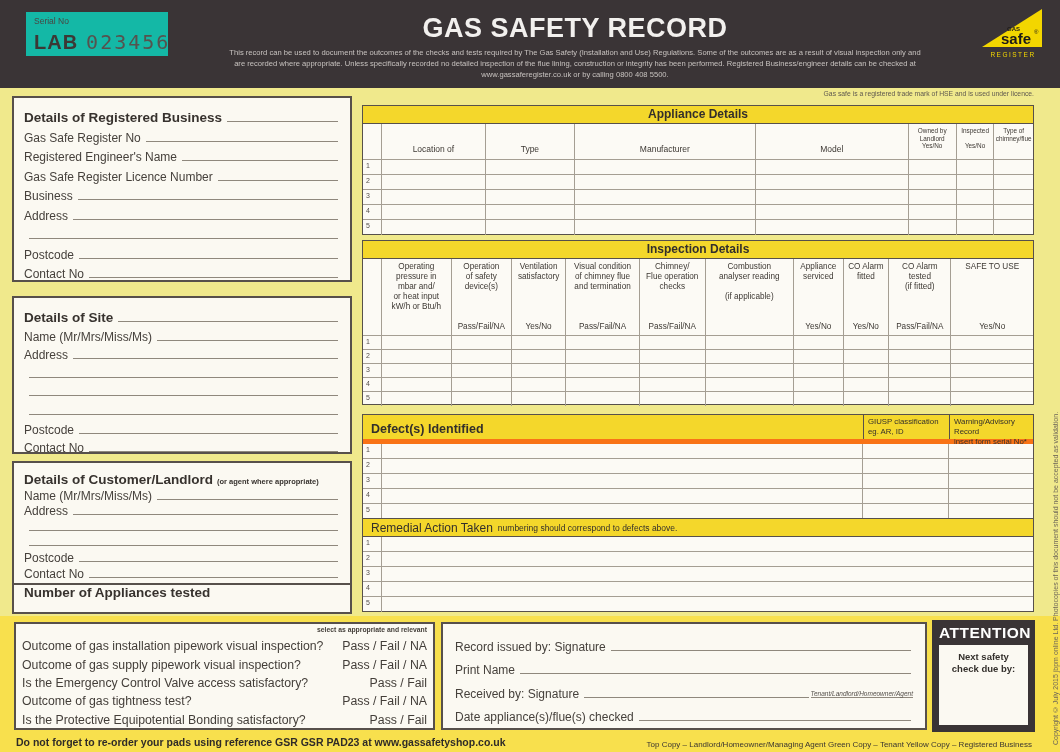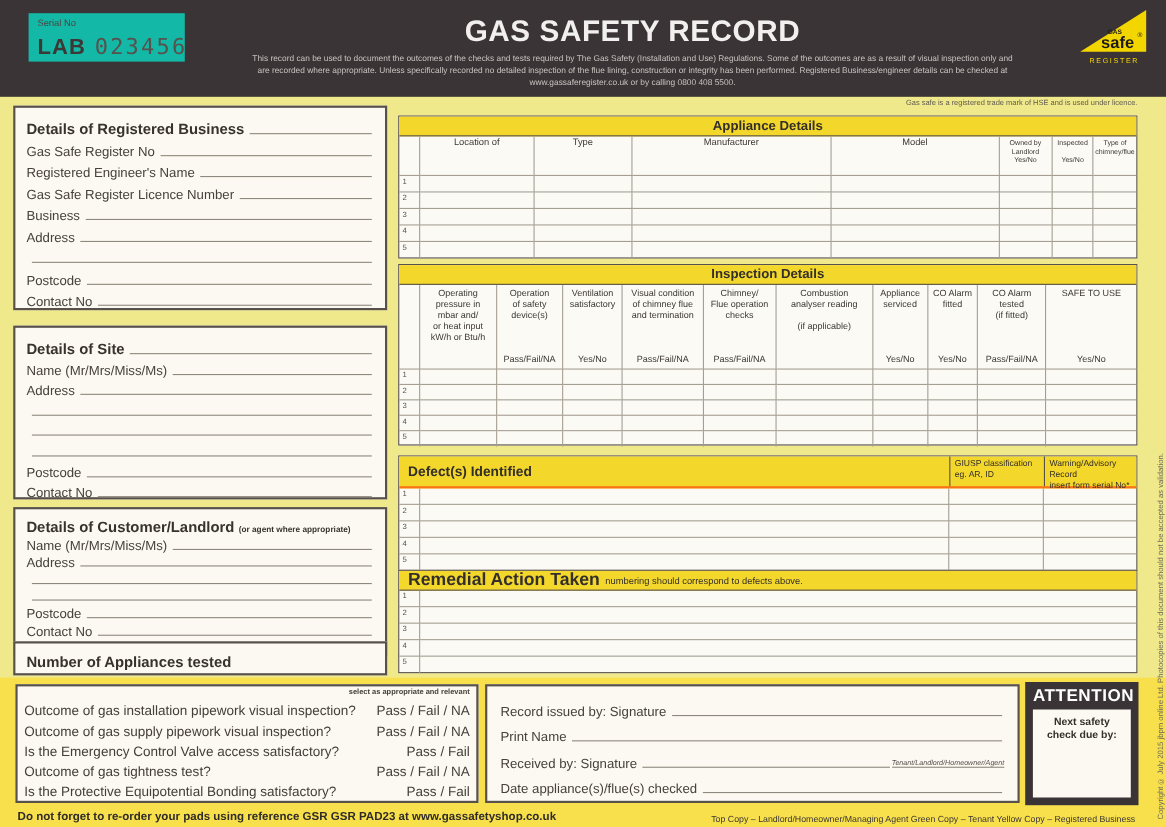--- a/index.html
+++ b/index.html
@@ -15,21 +15,21 @@
   .serial-num{font-family:"DejaVu Sans Mono",monospace;font-size:20px;color:#56524e;letter-spacing:2px}
   .hdr-title{position:absolute;left:225px;width:700px;top:13px;text-align:center;color:#f2f0ee;font-size:27px;font-weight:bold;letter-spacing:.5px}
   .hdr-desc{position:absolute;left:225px;width:700px;top:48px;text-align:center;color:#c7c2bf;font-size:7.6px;line-height:1.42}
   .logo{position:absolute;right:14px;top:8px}
   .trademark{position:absolute;right:26px;top:90px;font-size:6.8px;color:#5f594f}
   
   .box{position:absolute;left:12px;width:340px;background:#fbf9f2;border:2px solid #57504b;padding:5px 10px 3px 10px}
   .box1{top:96px;height:186px}
   .box2{top:296px;height:158px}
   .box3{top:461px;height:136px}
-  .box4{top:583px;height:31px;display:flex;align-items:flex-end;padding-top:0}
+  .box4{top:583px;height:31px;display:flex;align-items:flex-start;padding-top:0}
   .trow-title{display:flex;align-items:flex-end;height:22px}
   .box3 .trow-title{height:19px}
   .btitle{font-weight:bold;font-size:13.5px;color:#37322e;white-space:nowrap}
   .bnote{font-size:7.5px;font-weight:bold;color:#37322e;margin-left:4px;margin-bottom:1px;white-space:nowrap}
   .frow{display:flex;align-items:flex-end}
   .box1 .frow{height:19.5px}
   .box2 .frow{height:18.6px}
   .box3 .frow{height:15.6px}
   .flabel{font-size:12px;color:#46413c;white-space:nowrap}
   .fline{flex:1;border-bottom:1px solid #8f887d;margin:0 2px 3px 5px;min-height:1px}
@@ -38,40 +38,40 @@
   .appliance{top:105px;height:130px}
   .inspection{top:240px;height:165px}
   .defects{top:414px;height:105px}
   .remedial{top:518px;height:94px}
   .band{background:var(--band-yellow,#f4d72b);border-bottom:1px solid #57504b;text-align:center;font-weight:bold;font-size:12px;color:#332f2b;height:18px;line-height:17px}
   .tr{display:flex;width:100%}
   .cell{border-right:1px solid #a59e93;border-bottom:1px solid #a59e93}
   .cell.last{border-right:none}
   .tr:last-child .cell{border-bottom:none}
   .num{width:19px;flex:none;font-size:7px;color:#55504b;padding:2px 0 0 3px}
-  .ah{font-size:8.5px;text-align:center;color:#3d3833;padding-top:0;white-space:pre-line;line-height:1.2}
+  .ah{font-size:8.5px;text-align:center;color:#3d3833;padding-top:20px;white-space:pre-line;line-height:1.2}
   .ah.small{font-size:6.4px;padding-top:3px}
   .appliance .hrow{height:36px}
   .appliance .drow{height:15px}
   .ac1{width:15.5%}.ac2{width:13.3%}.ac3{width:27%}.ac4{width:22.8%}.ac5{width:7.2%}.ac6{width:5.6%}.ac7{flex:1}
   .inspection .hrow{height:77px}
   .inspection .drow{height:14px}
   .ih{display:flex;flex-direction:column;justify-content:space-between;align-items:center;font-size:8.2px;text-align:center;padding:3px 1px 3px;white-space:pre-line;line-height:1.22;color:#3d3833}
   .ih .bot{white-space:nowrap}
   .ih.bold{font-weight:normal}
   .ic1{width:10.4%}.ic2{width:9.0%}.ic3{width:8.1%}.ic4{width:11.0%}.ic5{width:9.8%}.ic6{width:13.2%}.ic7{width:7.4%}.ic8{width:6.8%}.ic9{width:9.3%}.ic10{flex:1}
-  .dhead{display:flex;height:29px;background:var(--band-yellow,#f4d72b);border-bottom:2px solid #f97316}
+  .dhead{display:flex;height:29px;background:var(--band-yellow,#f4d72b);border-bottom:5px solid #f97316}
   .dtitle{flex:1;font-weight:bold;font-size:12.5px;color:#332f2b;padding:7px 0 0 8px}
   .dcol{font-size:7.8px;color:#332f2b;padding:2px 4px;border-left:1px solid #57504b;line-height:1.3;white-space:pre-line}
   .dg{width:86px}.dw{width:84px}
   .defects .drow{height:15px}
   .dmain{flex:1}
   .dg2{width:86px;flex:none}.dw2{width:84px;flex:none}
   .rband{background:var(--band-yellow,#f4d72b);border-bottom:1px solid #57504b;height:18px;display:flex;align-items:center;padding-left:8px;gap:5px}
-  .rtitle{font-weight:bold;font-size:16px;color:#332f2b}
+  .rtitle{font-weight:normal;font-size:12px;color:#332f2b}
   .rnote{font-size:8.5px;color:#332f2b}
   .remedial .drow{height:15px}
   .rmain{flex:1}
   
   .bottom-strip{position:absolute;left:0;top:616px;width:1060px;height:136px;background:var(--bottom-yellow,#f8e04d)}
   .qbox{position:absolute;left:14px;top:622px;width:421px;height:108px;background:#fbf9f2;border:2px solid #57504b;padding:2px 6px}
   .qnote{text-align:right;font-size:6.8px;font-weight:bold;color:#45403b;height:11px}
   .qrow{display:flex;justify-content:space-between;align-items:center;height:18.4px;font-size:12.3px;color:#433e39}
   .qa{white-space:nowrap;margin-left:8px}
   .ibox{position:absolute;left:441px;top:622px;width:486px;height:108px;background:#fbf9f2;border:2px solid #57504b;padding:6px 12px}

